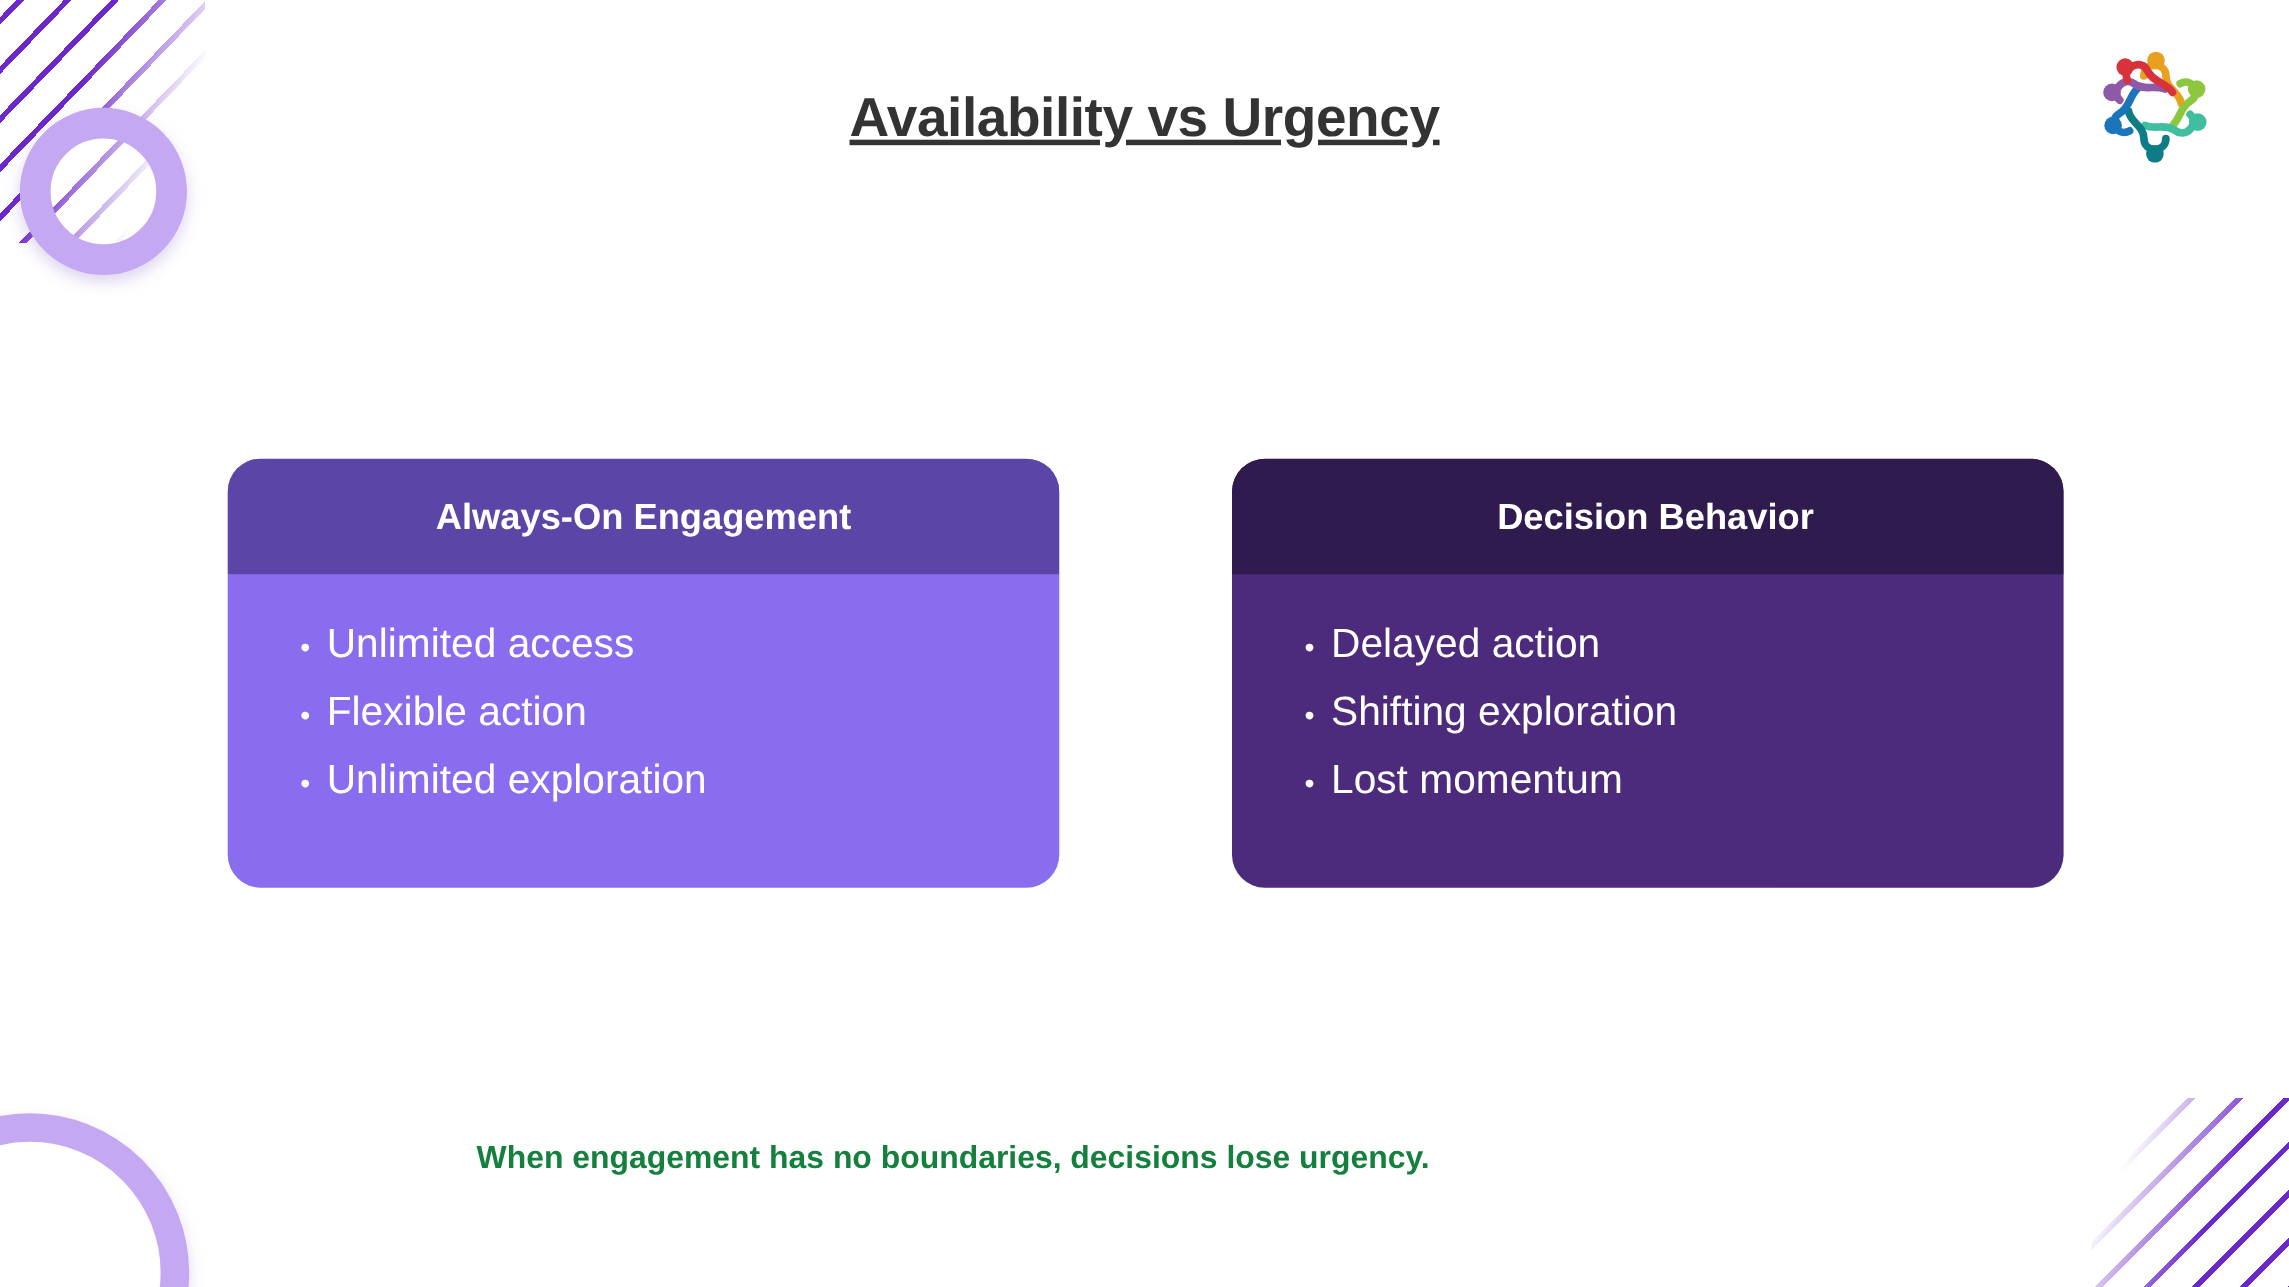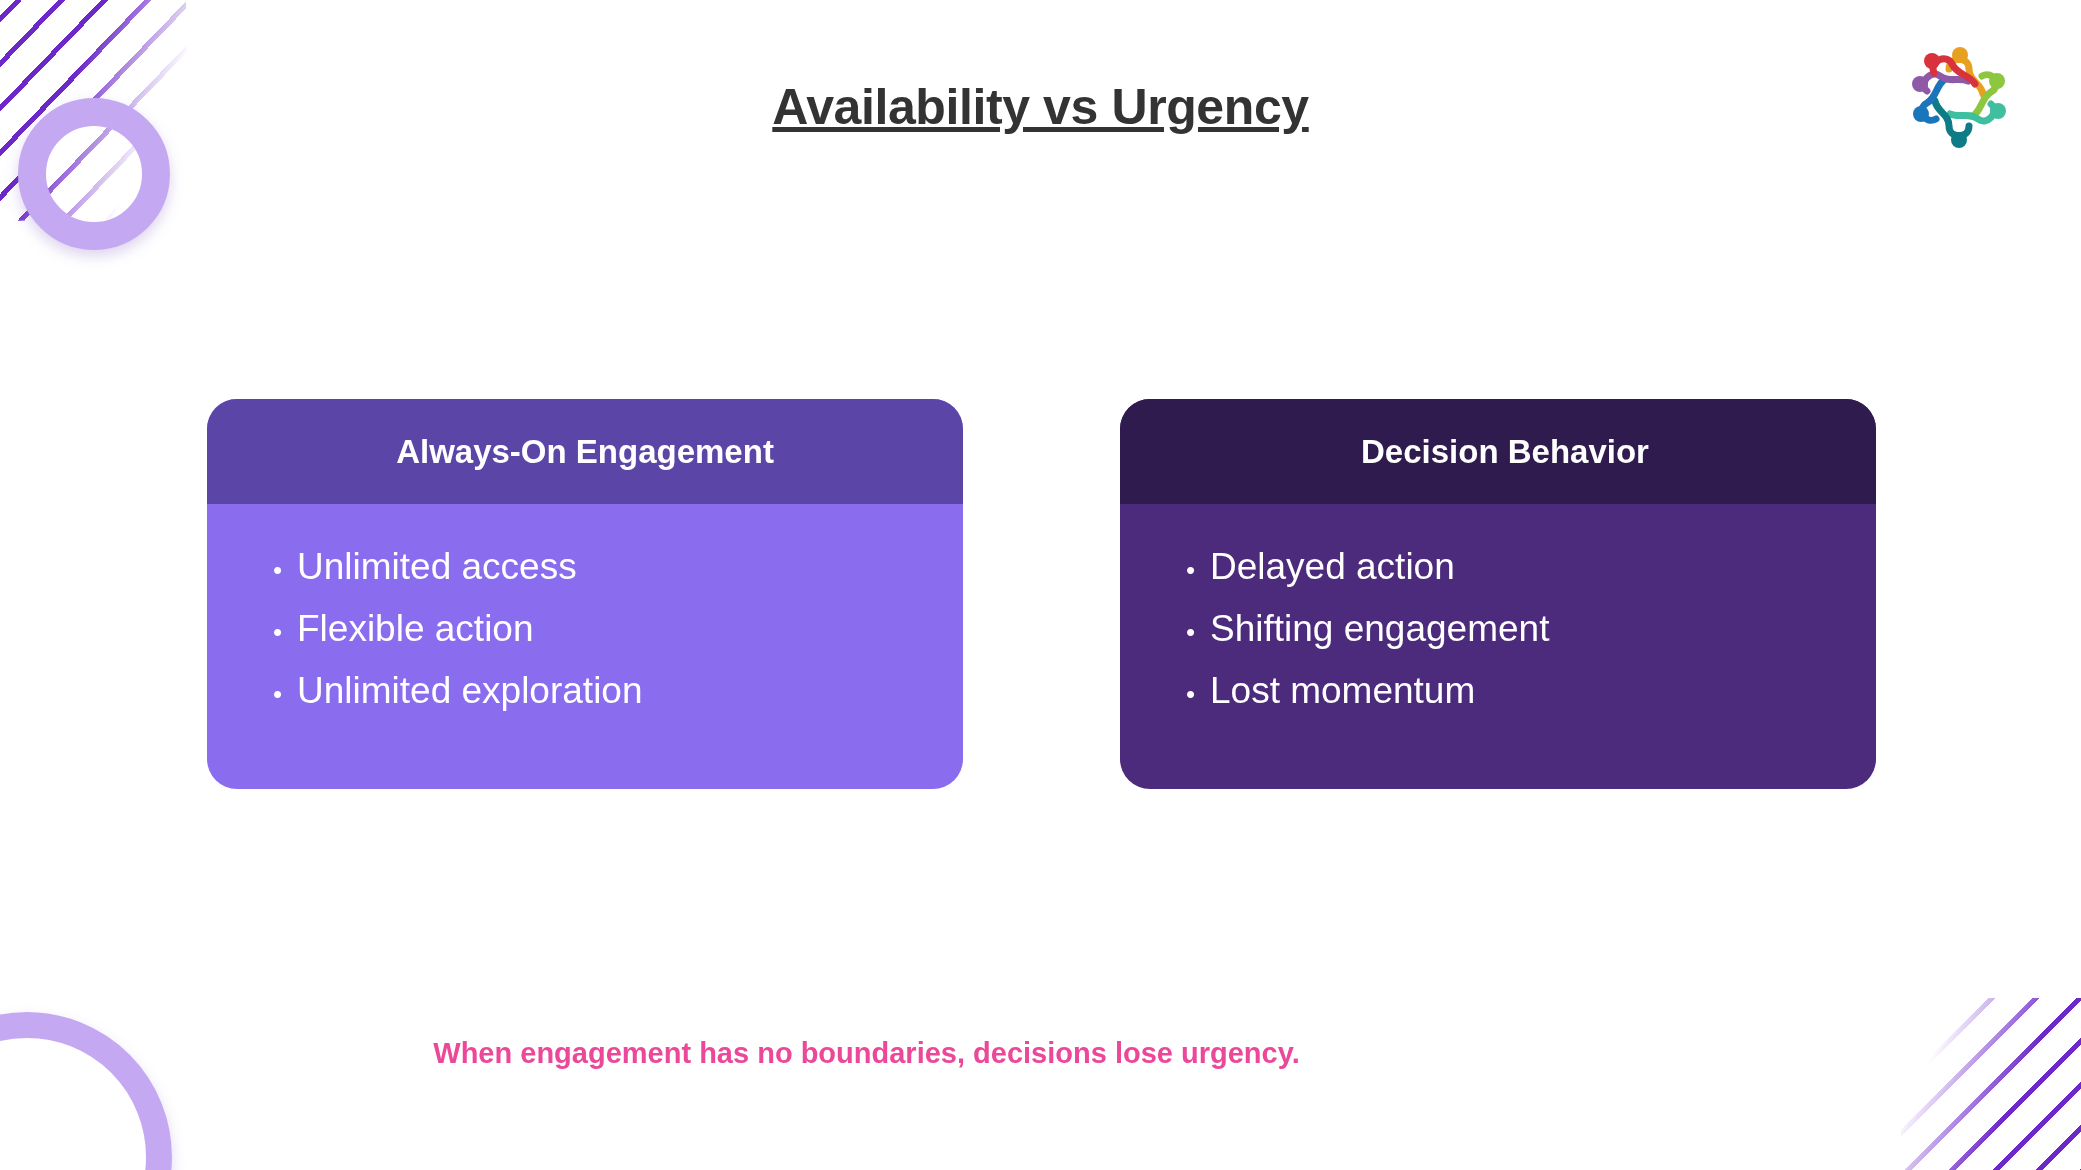--- a/index.html
+++ b/index.html
@@ -85,21 +85,21 @@
     font-size: 50px;
     font-weight: bold;
     color: #333333;
     letter-spacing: -0.4px;
     text-decoration: underline;
   }
 
   
   .cards {
     position: absolute;
-    top: 399px;
+    top: 417px;
     left: 0;
     width: 1842px;
     height: 390px;
   }
   .card {
     position: absolute;
     top: 0;
     width: 756px;
     height: 390px;
     border-radius: 30px;
@@ -151,21 +151,21 @@
 
   
   .footer-note {
     position: absolute;
     top: 1037px;
     left: 0;
     width: 1733px;
     text-align: center;
     font-size: 29px;
     font-weight: bold;
-    color: #ec4899;
+    color: #15803d;
   }
 </style>
 </head>
 <body>
 
 <div class="deco deco-stripes-tl"></div>
 <div class="deco deco-ring-tl"></div>
 <div class="deco deco-ring-bl"></div>
 <div class="deco deco-stripes-br"></div>
 
@@ -221,21 +221,21 @@
 
   <div class="card card-right">
     <div class="card-header">Decision Behavior</div>
     <div class="card-body">
       <div class="bullet-row">
         <span class="bullet-dot">•</span>
         <span class="bullet-text">Delayed action</span>
       </div>
       <div class="bullet-row">
         <span class="bullet-dot">•</span>
-        <span class="bullet-text">Shifting engagement</span>
+        <span class="bullet-text">Shifting exploration</span>
       </div>
       <div class="bullet-row">
         <span class="bullet-dot">•</span>
         <span class="bullet-text">Lost momentum</span>
       </div>
     </div>
   </div>
 
 </div>
 

